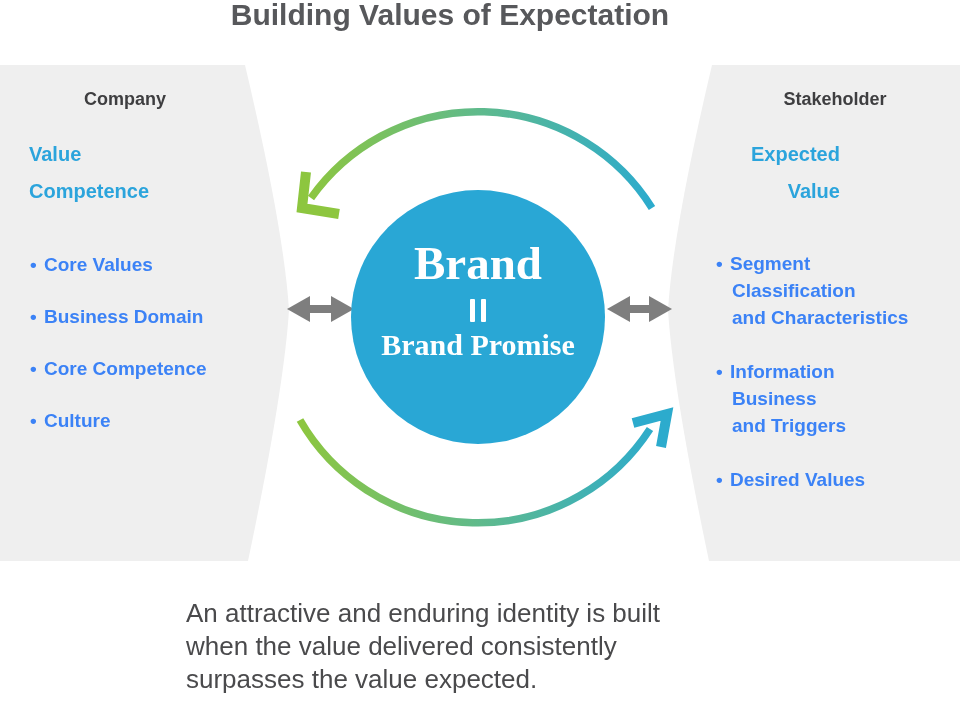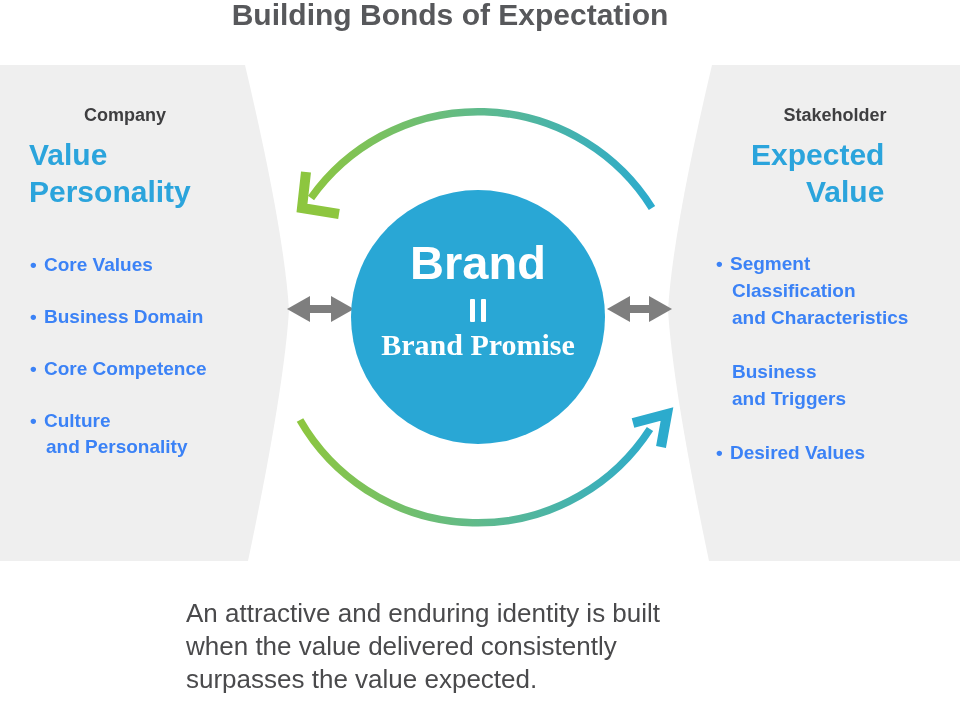--- a/index.html
+++ b/index.html
@@ -4,38 +4,38 @@
 <style>
   html,body{margin:0;padding:0;background:#ffffff;}
   .stage{position:relative;width:960px;height:708px;background:#ffffff;overflow:hidden;
          font-family:"Liberation Sans",sans-serif;}
   .gfx{position:absolute;left:0;top:0;}
 
   .title{position:absolute;top:0;left:0;width:900px;margin:0;text-align:center;
          font-size:30px;line-height:30px;font-weight:700;color:#57585B;}
 
   .panel-label{position:absolute;top:89px;width:250px;text-align:center;
-               font-size:18px;font-weight:700;color:#3E3E40;margin-top:16px;}
+               font-size:18px;font-weight:700;color:#3E3E40;}
   .panel-label.lft{left:0;}
   .panel-label.rgt{left:710px;}
 
-  .heading{position:absolute;font-size:30px;line-height:37px;font-weight:700;color:#2BA4DC;}
+  .heading{position:absolute;font-size:20px;line-height:37px;font-weight:700;color:#2BA4DC;}
   .heading.lft{left:29px;top:136px;}
   .heading.rgt{left:751px;top:136px;text-align:right;}
 
   .list{position:absolute;font-size:19px;font-weight:600;color:#3b82f6;}
   .list.lft{left:30px;top:252px;line-height:26px;}
   .list.rgt{left:716px;top:250px;line-height:27px;}
   .list.lft .li{margin-bottom:26px;}
   .list.rgt .li{margin-bottom:27px;}
   .bu{display:inline-block;width:14px;}
   .cont{padding-left:16px;}
 
   .circle-text{position:absolute;left:348px;top:240px;width:260px;text-align:center;color:#ffffff;}
-  .brand{font-family:Liberation Sans, sans-serif;font-size:47px;line-height:46px;font-weight:700;}
+  .brand{font-family:Liberation Serif, serif;font-size:47px;line-height:46px;font-weight:700;}
   .eq{margin-top:13px;height:23px;line-height:23px;}
   .eqbar{display:inline-block;width:5px;height:23px;background:#ffffff;margin:0 3px;
          vertical-align:top;border-radius:1px;}
   .promise{font-family:"Liberation Serif",serif;font-size:30px;line-height:28px;
            font-weight:700;margin-top:9px;}
 
   .footer{position:absolute;left:186px;top:597px;font-size:26px;line-height:33px;
           font-weight:400;color:#4A4A4C;}
 </style>
 </head>
@@ -73,55 +73,55 @@
     </g>
     <g fill="#7E7E7E">
       <rect x="626" y="305" width="27" height="8"></rect>
       <polygon points="607,309 630,296 630,322"></polygon>
       <polygon points="672,309 649,296 649,322"></polygon>
     </g>
 
     <circle cx="478" cy="317" r="127" fill="#29A7D5"></circle>
   </svg>
 
-  <h1 class="title">Building Bonds of Expectation</h1>
+  <h1 class="title">Building Values of Expectation</h1>
 
   <div class="panel-label lft">Company</div>
   <div class="heading lft">
     <div>Value</div>
-    <div>Personality</div>
+    <div>Competence</div>
   </div>
   <div class="list lft">
     <div class="li">
       <span class="bu">•</span><span>Core Values</span>
     </div>
     <div class="li">
       <span class="bu">•</span><span>Business Domain</span>
     </div>
     <div class="li">
       <span class="bu">•</span><span>Core Competence</span>
     </div>
     <div class="li">
       <div><span class="bu">•</span><span>Culture</span></div>
-      <div class="cont">and Personality</div>
     </div>
   </div>
 
   <div class="panel-label rgt">Stakeholder</div>
   <div class="heading rgt">
     <div>Expected</div>
     <div>Value</div>
   </div>
   <div class="list rgt">
     <div class="li">
       <div><span class="bu">•</span><span>Segment</span></div>
       <div class="cont">Classification</div>
       <div class="cont">and Characteristics</div>
     </div>
     <div class="li">
+      <div><span class="bu">•</span><span>Information</span></div>
       <div class="cont">Business</div>
       <div class="cont">and Triggers</div>
     </div>
     <div class="li">
       <span class="bu">•</span><span>Desired Values</span>
     </div>
   </div>
 
   <div class="circle-text">
     <div class="brand">Brand</div>

